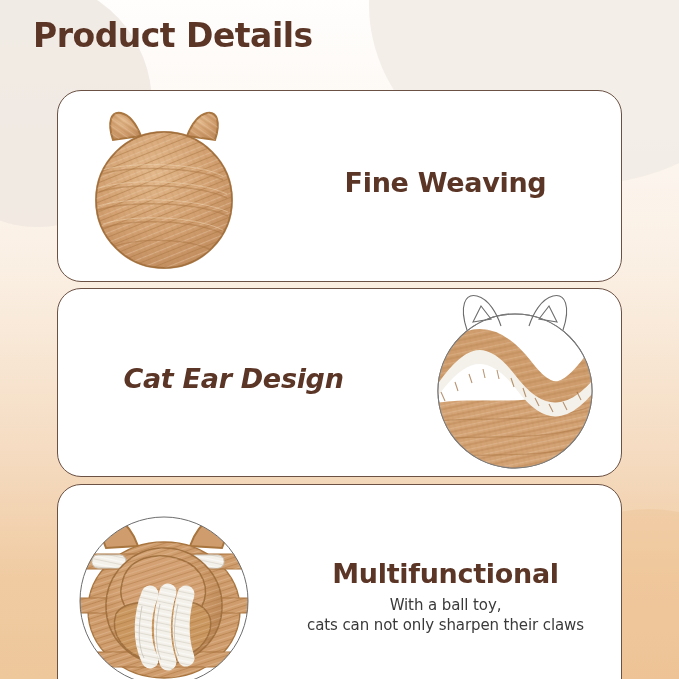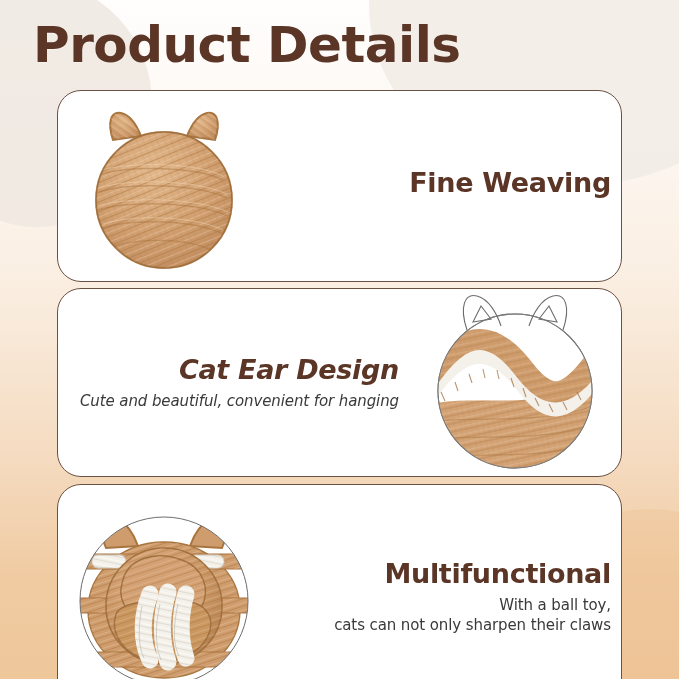--- a/index.html
+++ b/index.html
@@ -49,21 +49,21 @@
     right: -120px; bottom: -130px;
     background: #edbf90;
     opacity: .35;
   }
 
   
   .title {
     position: absolute;
     left: 33px;
     top: 16px;
-    font-size: 50px;
+    font-size: 33px;
     font-weight: bold;
     letter-spacing: -0.5px;
     color: #5b3526;
     font-family: "DejaVu Sans", sans-serif;
     text-shadow: 0 1px 0 rgba(255,255,255,.35);
   }
 
   
   .card {
     position: absolute;
@@ -92,21 +92,21 @@
     position: relative;
     width: 212px;
     height: 100%;
     flex: 0 0 212px;
     display: flex;
     align-items: center;
     justify-content: center;
   }
   .text-col {
     flex: 1 1 auto;
-    text-align: right;
+    text-align: center;
     padding: 0 10px;
   }
 
   .headline {
     font-family: "DejaVu Sans", sans-serif;
     font-weight: bold;
     font-size: 27px;
     color: #5b3526;
     letter-spacing: -0.3px;
     line-height: 1.15;
@@ -239,23 +239,20 @@
                          M94 90 l3 9 M106 100 l3 9 M118 110 l4 8 M132 116 l4 8 M146 114 l4 8
                          M160 104 l4 8 M174 88 l4 8"></path>
               </g>
             </g>
             <circle cx="98" cy="103" r="77" fill="none" stroke="#7a7a7a" stroke-width="1.1"></circle>
           </svg>
         </div>
       </div>
       <div class="text-col">
         <div class="headline">Cat Ear Design</div>
-        <div class="subline">
-          <span>Cute and beautiful, convenient for hanging</span>
-        </div>
       </div>
     </div>
   </div>
 
   <div class="card" id="card3">
     <div class="card-inner img-left">
       <div class="media">
         <div class="ball-wrap">
           <svg width="200" height="182" viewBox="0 0 200 182">
             <defs>

